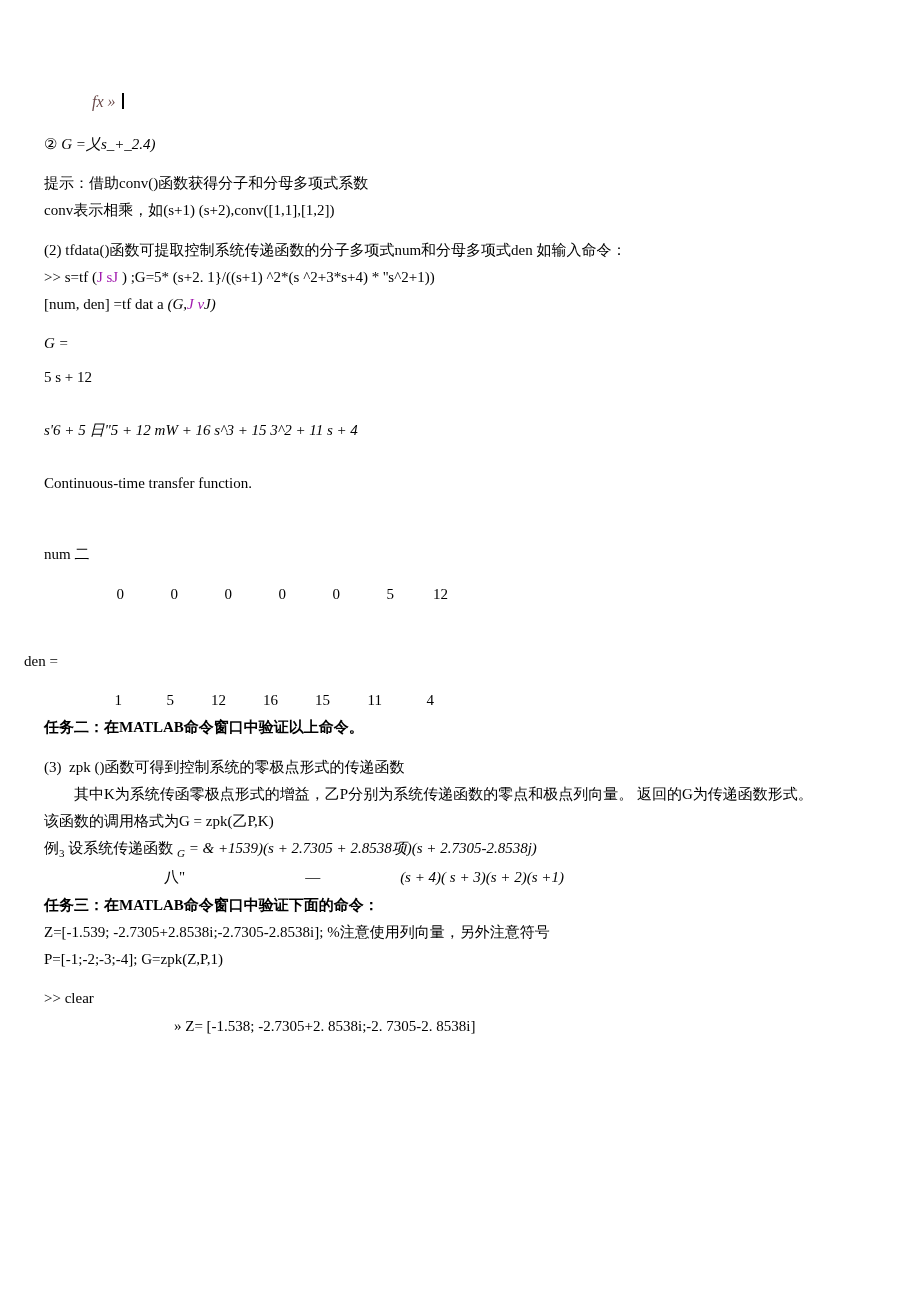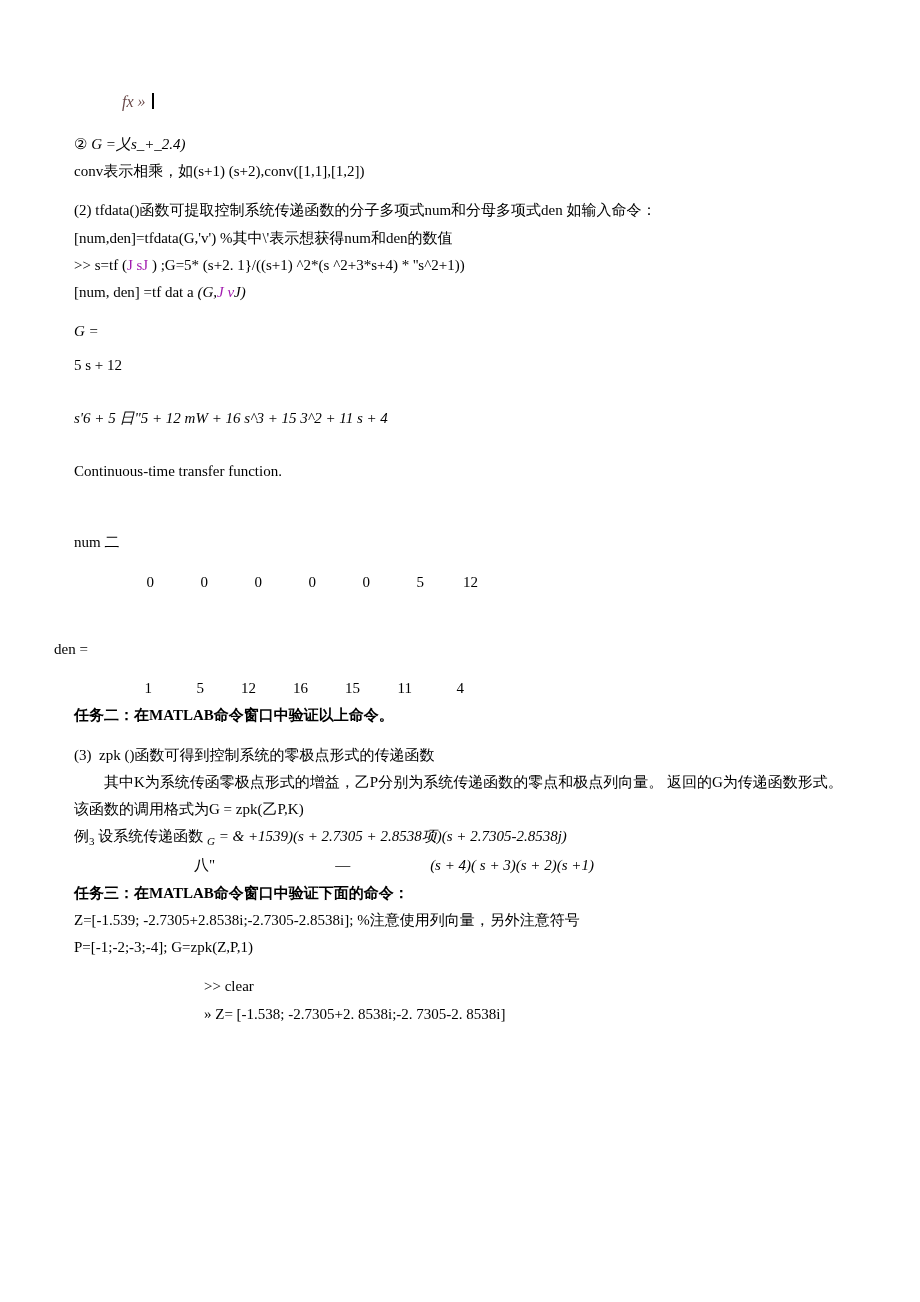--- a/index.html
+++ b/index.html
@@ -6,21 +6,21 @@
     margin: 0;
     padding: 0;
     background: #fff;
     font-family: "SimSun", "宋体", serif;
     font-size: 15px;
     color: #000;
     line-height: 1.55;
     width: 920px;
   }
   .page {
-    padding: 90px 60px 60px 74px;
+    padding: 90px 60px 60px 44px;
   }
   .fx-line {
     font-style: italic;
     color: #6a4a4a;
     margin-left: 48px;
     margin-bottom: 18px;
     font-size: 16px;
   }
   .fx-line .cursor {
     display: inline-block;
@@ -53,27 +53,27 @@
 
   <div class="fx-line">
     <span>fx » </span><span class="cursor"></span>
   </div>
 
   <div class="para indent1">
     <span>②</span>
     <span class="italic">G =乂s_+_2.4)</span>
   </div>
 
+  <div class="para indent1 spaced-top">提示：借助conv()函数获得分子和分母多项式系数</div>
   <div class="para indent1">conv表示相乘，如(s+1) (s+2),conv([1,1],[1,2])</div>
 
   <div class="para spaced-top">
     <span>(2)</span>
     <span>tfdata()函数可提取控制系统传递函数的分子多项式num和分母多项式den 如输入命令：</span>
   </div>
-  <div class="para indent1">[num,den]=tfdata(G,'v') %其中\'表示想获得num和den的数值</div>
   <div class="para indent3">
     <span>&gt;&gt; s=tf (</span><span class="red">J sJ</span><span> ) ;G=5* (s+2. 1}/((s+1) ^2*(s ^2+3*s+4) * ''s^2+1))</span>
   </div>
   <div class="para indent3">
     <span>[num, den] =tf dat a </span><span class="italic"><span>(G,</span><span class="red">J v</span><span>J)</span></span>
   </div>
 
   <div class="para indent1 italic spaced-top">G =</div>
 
   <div class="center-block spaced-top2">5 s + 12</div>
@@ -123,16 +123,16 @@
   <div class="para" style="display:flex;">
     <span style="margin-left:120px;">八"</span>
     <span style="margin-left:120px;">—</span>
     <span class="italic" style="margin-left:80px;">(s + 4)( s + 3)(s + 2)(s +1)</span>
   </div>
 
   <div class="para indent1 bold">任务三：在MATLAB命令窗口中验证下面的命令：</div>
   <div class="para indent1">Z=[-1.539; -2.7305+2.8538i;-2.7305-2.8538i]; %注意使用列向量，另外注意符号</div>
   <div class="para indent1">P=[-1;-2;-3;-4]; G=zpk(Z,P,1)</div>
 
-  <div class="para spaced-top" style="margin-left:130px;">&gt;&gt; clear</div>
+  <div class="para spaced-top" style="">&gt;&gt; clear</div>
   <div class="para" style="margin-left:130px;">» Z= [-1.538; -2.7305+2. 8538i;-2. 7305-2. 8538i]</div>
 
 </div>
 
 </body></html>

